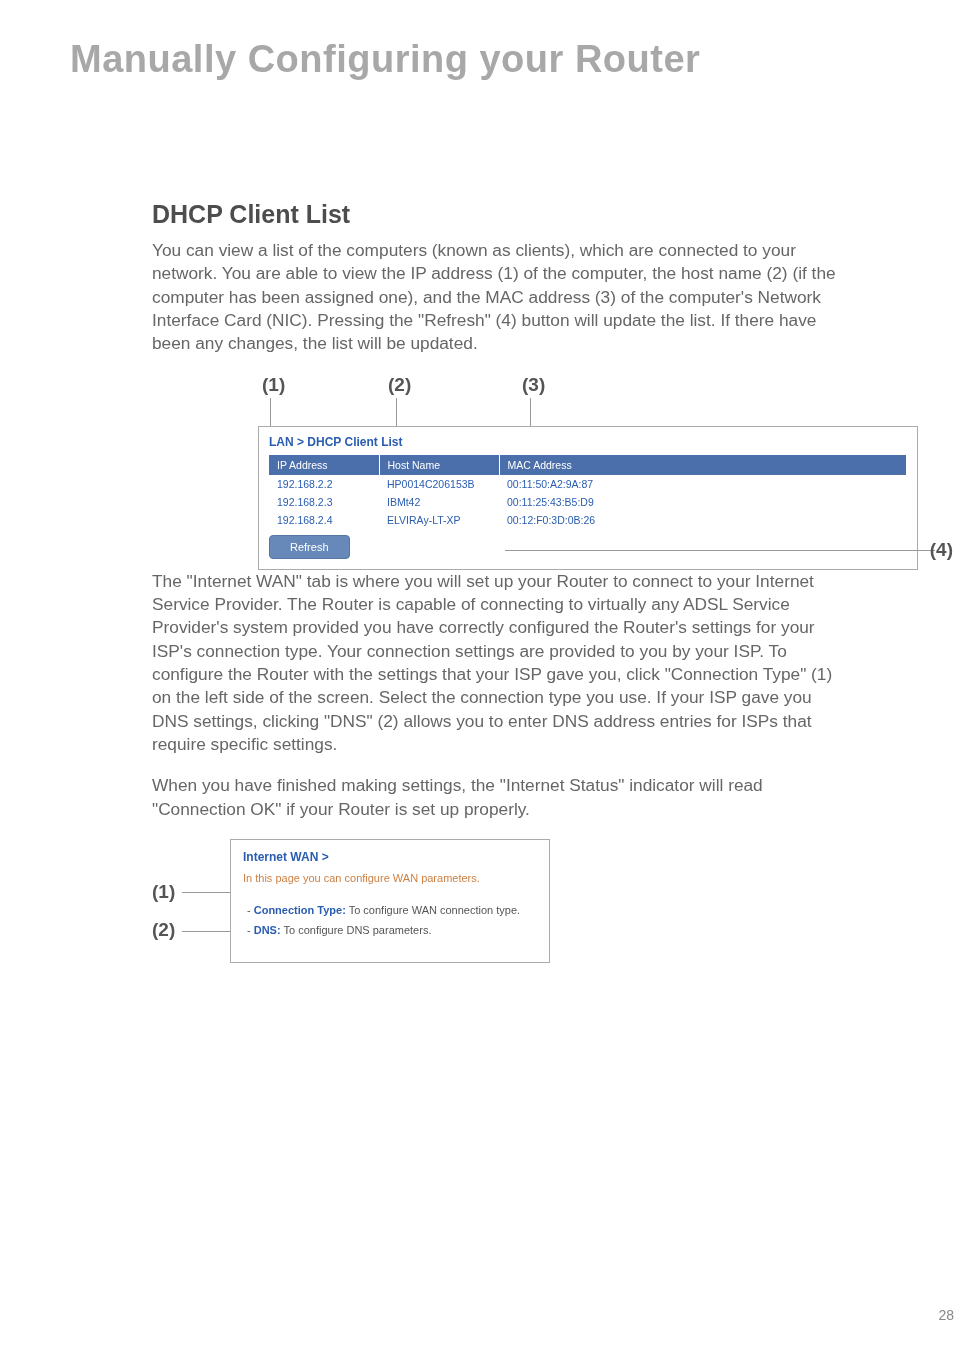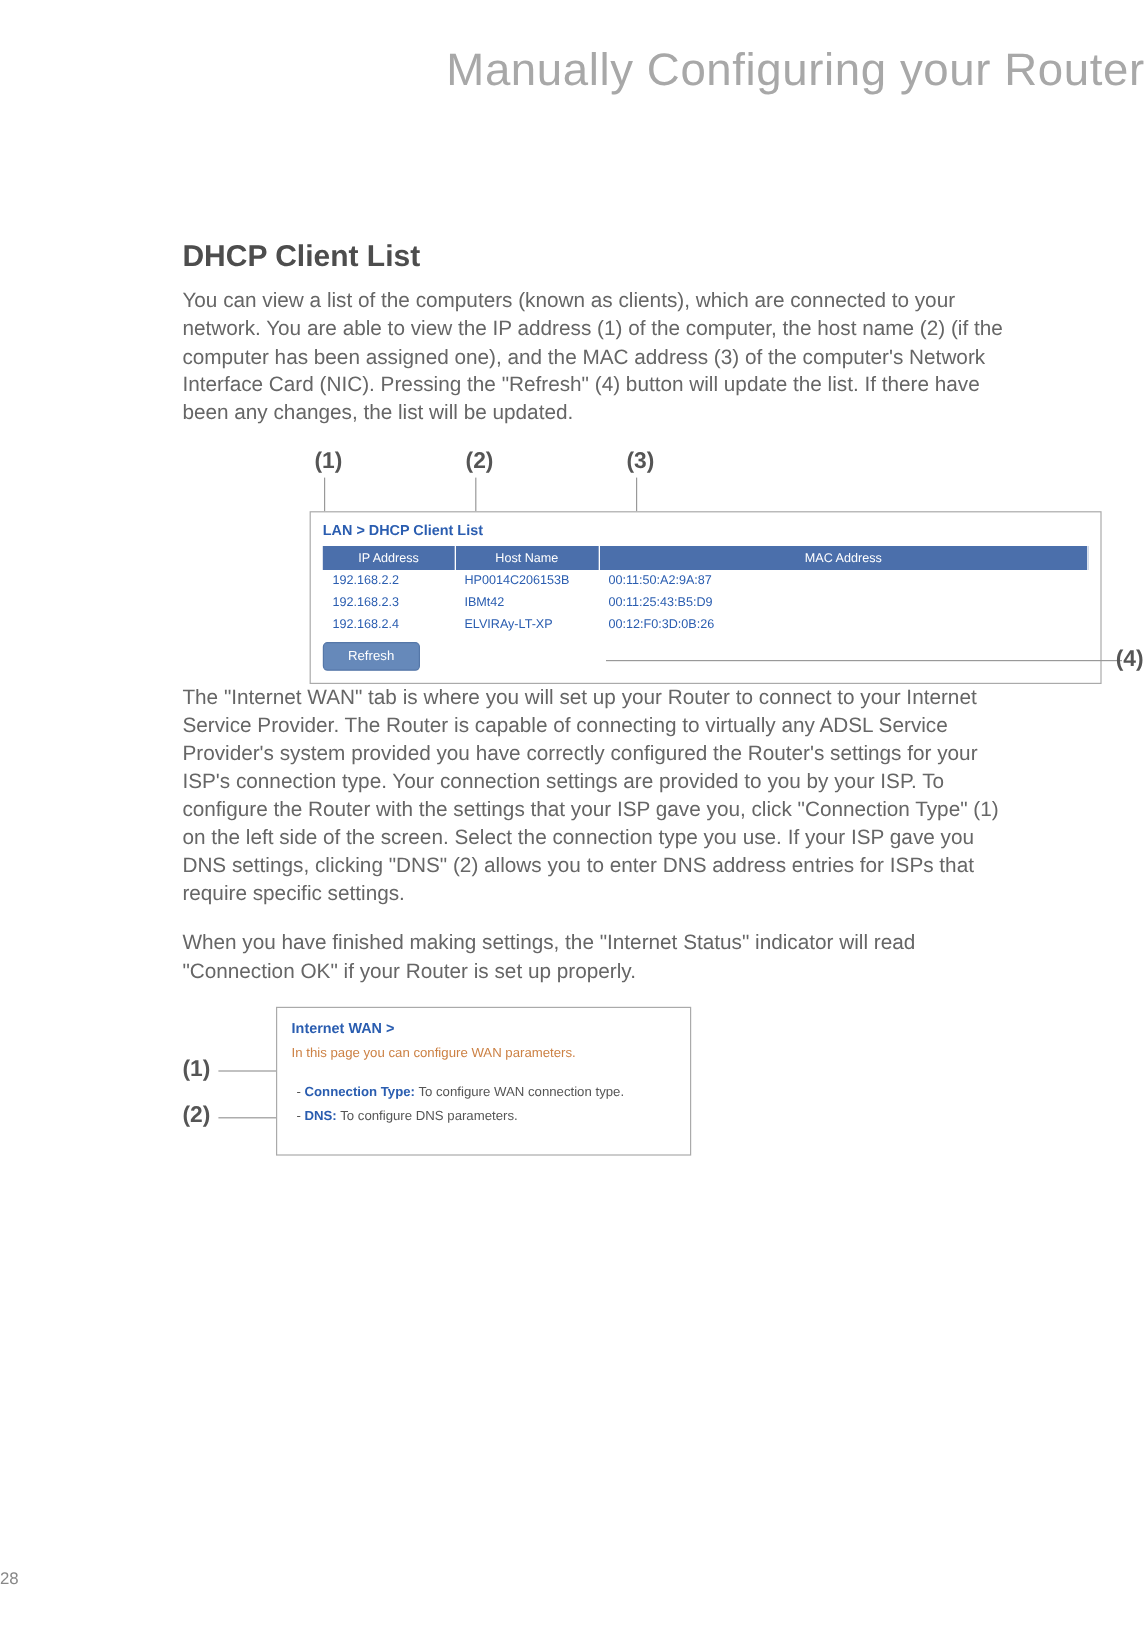--- a/index.html
+++ b/index.html
@@ -10,24 +10,23 @@
     font-family: Arial, Helvetica, sans-serif;
     color: #545454;
     position: relative;
   }
   .page-header {
     padding: 38px 0 0 70px;
     height: 170px;
   }
   .page-header h1 {
     font-size: 38px;
-    font-weight: normal;
+    font-weight: bold;
     color: #a8a8a8;
     letter-spacing: 0.5px;
-    text-align: right;
   }
   .content {
     padding: 30px 108px 0 152px;
   }
   .section-title {
     font-size: 25px;
     font-weight: bold;
     color: #4d4d4d;
     margin-bottom: 10px;
   }
@@ -78,21 +77,21 @@
     margin-bottom: 8px;
   }
   table.dhcp {
     width: 100%;
     border-collapse: collapse;
     font-size: 10.5px;
   }
   table.dhcp th {
     background: #4b6fab;
     color: #fff;
-    text-align: center;
+    text-align: left;
     padding: 4px 8px;
     font-weight: normal;
     border-right: 1px solid #fff;
   }
   table.dhcp td {
     padding: 3px 8px;
     color: #2a5db0;
   }
   .refresh-btn {
     display: inline-block;
@@ -132,41 +131,41 @@
     left: 0;
     top: 42px;
     font-size: 19px;
     font-weight: bold;
     color: #555;
   }
   .wan-labels .m1 { margin-bottom: 16px; }
   .wan-panel {
     border: 1px solid #aaa;
     margin-left: 78px;
-    width: 346px;
+    width: 320px;
     padding: 10px 12px 18px 12px;
     font-size: 11px;
     background: #fff;
     position: relative;
   }
   .wan-panel .wt { color: #2a5db0; font-weight: bold; font-size: 12px; margin-bottom: 8px; }
   .wan-panel .wd { color: #cc8144; margin-bottom: 20px; }
   .wan-panel .wl { color: #555; margin-bottom: 8px; margin-left: 4px; }
   .wan-panel .wl b { color: #2a5db0; }
   .elbow {
     position: absolute;
     border-top: 1px solid #999;
     border-left: none;
     height: 1px;
   }
   .page-number {
     position: absolute;
     bottom: 40px;
     width: 954px;
-    text-align: left;
+    text-align: right;
     color: #888;
     font-size: 14px;
   }
 </style>
 </head>
 <body>
 
 <div class="page-header">
   <h1>Manually Configuring your Router</h1>
 </div>

